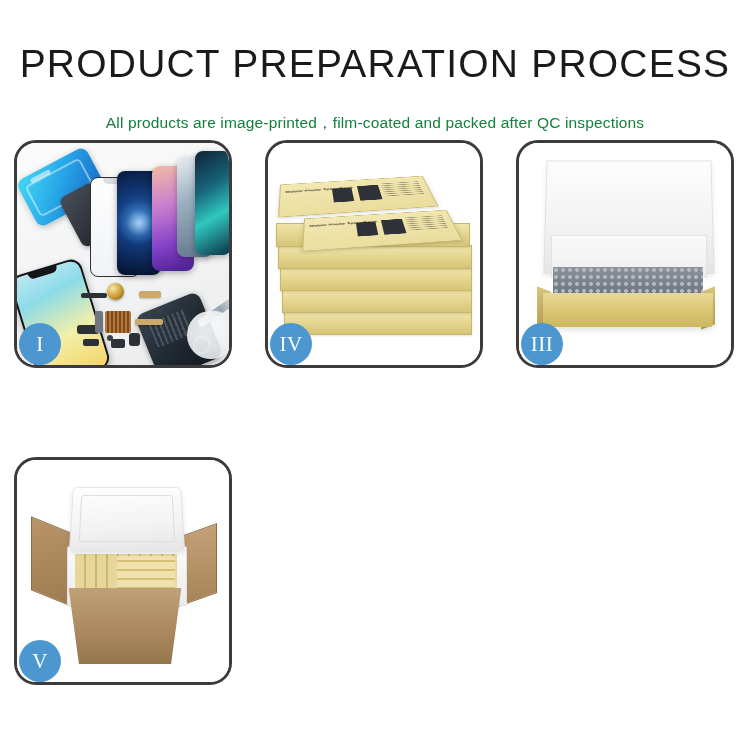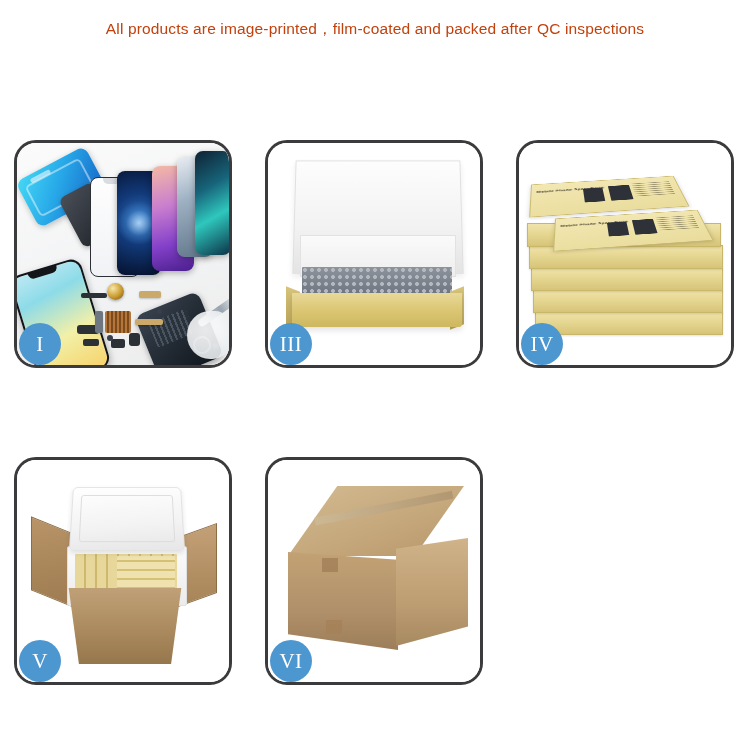--- a/index.html
+++ b/index.html
@@ -19,22 +19,22 @@
     letter-spacing:1.2px;
     font-weight:400;
     color:#1a1a1a;
     margin:0;
     padding-top:42px;
     font-family:"Liberation Sans","DejaVu Sans",sans-serif;
     white-space:nowrap;
   }
   .subtitle{
     font-size:15.5px;
-    color:#c2410c;
-    margin:8px;
+    color:#15803d;
+    margin:16px;
     padding-top:11px;
     letter-spacing:.15px;
     white-space:nowrap;
   }
 
   
   .grid{
     position:absolute;
     left:14px;top:140px;
     width:722px;height:546px;
@@ -342,20 +342,21 @@
     clip-path:polygon(0 10%,100% 0,100% 82%,0 100%);
   }
   .c6-tab{position:absolute;background:#a5825a;opacity:.9;}
 </style>
 </head>
 <body>
 
 <div class="page">
 
   <div class="header">
+    <h1 class="title">PRODUCT PREPARATION PROCESS</h1>
     <p class="subtitle">All products are image-printed，film-coated and packed after QC inspections</p>
   </div>
 
   <div class="grid">
 
     <div class="card">
       <div class="card-inner p1">
         <div class="blue-sheet"></div>
         <div class="dark-phone-sm"></div>
         <div class="glass"></div>
@@ -379,77 +380,66 @@
         <div class="dot" style="left:140px;top:166px;width:5px;height:5px;"></div>
         <div class="dot" style="left:196px;top:200px;width:6px;height:6px;"></div>
         <div class="driver"></div>
         <div class="handwhite"></div>
       </div>
       <div class="badge">I</div>
     </div>
 
 
     <div class="card">
+      <div class="card-inner p4">
+        <div class="stack">
+          <div class="sbox" style="left:10px;top:150px;width:186px;height:22px;"></div>
+          <div class="sbox" style="left:8px;top:128px;width:188px;height:22px;"></div>
+          <div class="sbox" style="left:6px;top:106px;width:190px;height:22px;"></div>
+          <div class="sbox" style="left:4px;top:84px;width:192px;height:22px;"></div>
+          <div class="sbox" style="left:2px;top:62px;width:192px;height:22px;"></div>
+
+          <div class="slab" style="left:30px;top:38px;width:150px;height:58px;">
+            <div class="slab-text">Mobile Phone Spare Parts</div>
+            <div class="slab-img" style="left:52px;top:14px;width:20px;height:26px;"></div>
+            <div class="slab-img" style="left:78px;top:12px;width:22px;height:28px;"></div>
+            <div class="slab-lines"></div>
+          </div>
+
+          <div class="slab" style="left:6px;top:4px;width:150px;height:58px;">
+            <div class="slab-text">Mobile Phone Spare Parts</div>
+            <div class="slab-img" style="left:52px;top:14px;width:20px;height:26px;"></div>
+            <div class="slab-img" style="left:78px;top:12px;width:22px;height:28px;"></div>
+            <div class="slab-lines"></div>
+          </div>
+        </div>
+      </div>
+      <div class="badge">IV</div>
+    </div>
+
+    <div class="card">
       <div class="card-inner p3">
         <div class="box3-lid"></div>
         <div class="box3-foam"></div>
         <div class="box3-grey"></div>
         <div class="box3-left"></div>
         <div class="box3-right"></div>
         <div class="box3-front"></div>
       </div>
       <div class="badge">III</div>
-    </div>
-
-    <div class="card">
-      <div class="card-inner p4">
-        <div class="stack">
-          <div class="sbox" style="left:10px;top:150px;width:186px;height:22px;"></div>
-          <div class="sbox" style="left:8px;top:128px;width:188px;height:22px;"></div>
-          <div class="sbox" style="left:6px;top:106px;width:190px;height:22px;"></div>
-          <div class="sbox" style="left:4px;top:84px;width:192px;height:22px;"></div>
-          <div class="sbox" style="left:2px;top:62px;width:192px;height:22px;"></div>
-
-          <div class="slab" style="left:30px;top:38px;width:150px;height:58px;">
-            <div class="slab-text">Mobile Phone Spare Parts</div>
-            <div class="slab-img" style="left:52px;top:14px;width:20px;height:26px;"></div>
-            <div class="slab-img" style="left:78px;top:12px;width:22px;height:28px;"></div>
-            <div class="slab-lines"></div>
-          </div>
-
-          <div class="slab" style="left:6px;top:4px;width:150px;height:58px;">
-            <div class="slab-text">Mobile Phone Spare Parts</div>
-            <div class="slab-img" style="left:52px;top:14px;width:20px;height:26px;"></div>
-            <div class="slab-img" style="left:78px;top:12px;width:22px;height:28px;"></div>
-            <div class="slab-lines"></div>
-          </div>
-        </div>
-      </div>
-      <div class="badge">IV</div>
     </div>
 
     <div class="card">
       <div class="card-inner p5">
         <div class="c5-flapL"></div>
         <div class="c5-flapR"></div>
         <div class="c5-foamBox"></div>
         <div class="c5-inner"></div>
         <div class="c5-inner2"></div>
         <div class="c5-body"></div>
         <div class="c5-foamLid"></div>
       </div>
       <div class="badge">V</div>
     </div>
 
-    <div class="card">
-      <div class="card-inner p6">
-        <div class="c6-top"></div>
-        <div class="c6-seam"></div>
-        <div class="c6-left"></div>
-        <div class="c6-right"></div>
-        <div class="c6-tab" style="left:54px;top:98px;width:16px;height:14px;"></div>
-        <div class="c6-tab" style="left:58px;top:160px;width:16px;height:14px;"></div>
-      </div>
-      <div class="badge">VI</div>
-    </div>
 
   </div>
 </div>
 
 </body></html>

